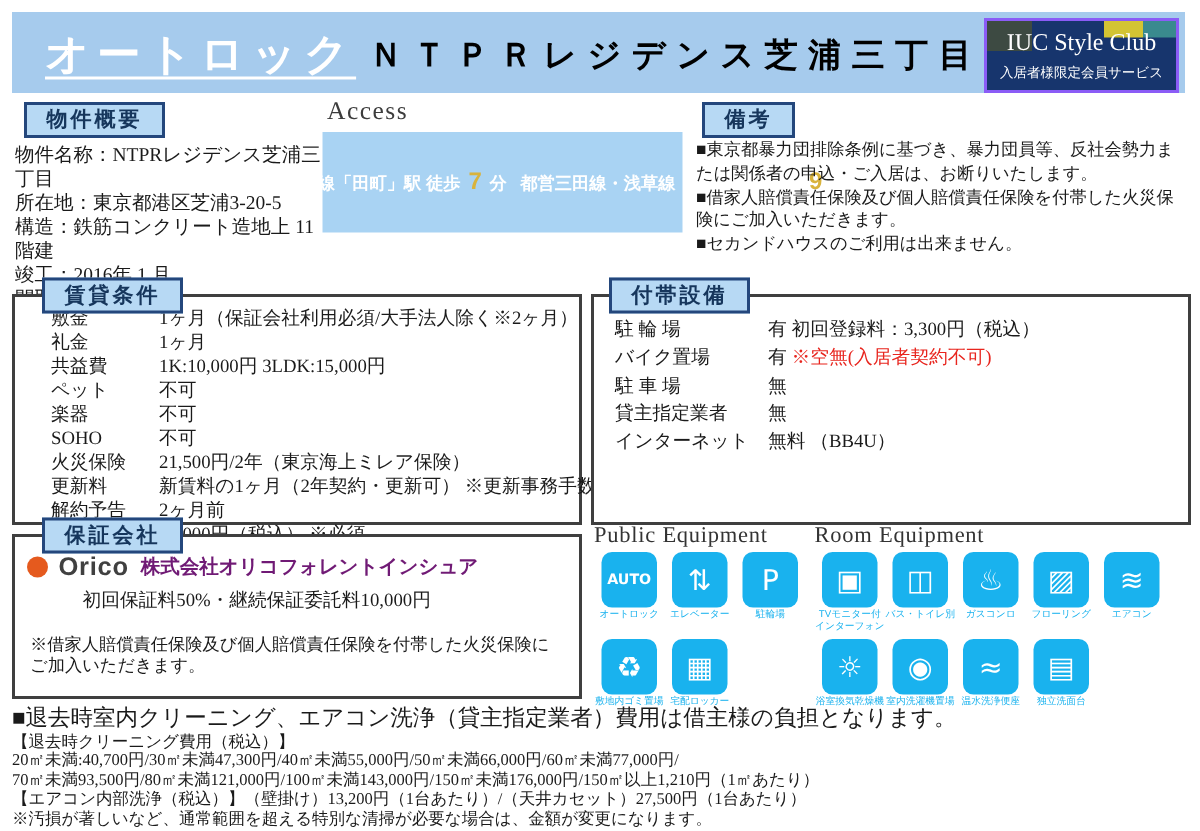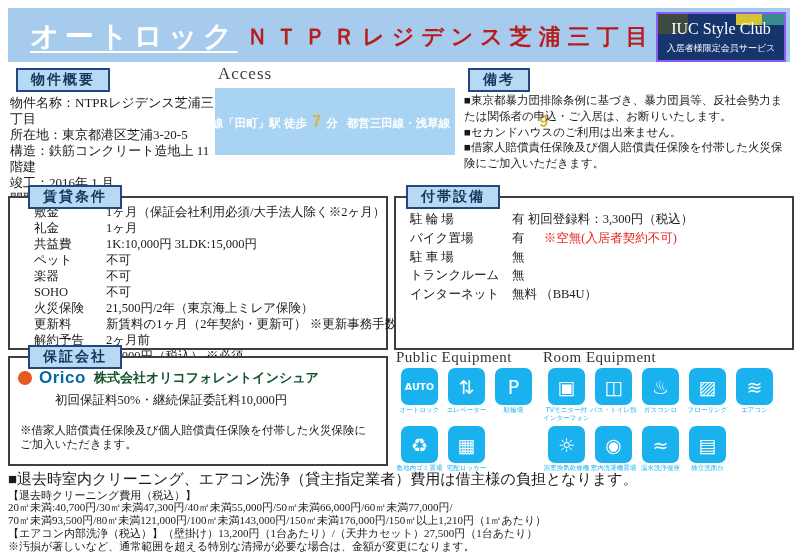--- a/index.html
+++ b/index.html
@@ -6,21 +6,21 @@
   body{
     width:800px;height:554px;position:relative;background:#ffffff;
     font-family:"Liberation Serif","DejaVu Serif",serif;color:#1a1a1a;
     overflow:hidden;
   }
   
   .header-bar{position:absolute;left:8px;top:8px;width:782px;height:54px;background:var(--header_blue);}
   .doc-title{position:absolute;left:22px;top:9px;font-size:29px;font-weight:600;color:#ffffff;
     letter-spacing:5px;text-decoration:underline;text-underline-offset:5px;}
   .prop-title{position:absolute;left:225px;top:14px;width:435px;text-align:center;
-    font-size:22px;color:#b91c1c;letter-spacing:7px;font-weight:600;white-space:nowrap;}
+    font-size:22px;color:#000000;letter-spacing:7px;font-weight:600;white-space:nowrap;}
   .iuc-badge{position:absolute;right:4px;top:4px;width:126px;height:46px;background:var(--badge_navy);
     border:2px solid #8b5cf6;overflow:hidden;}
   .iuc-deco-tl{position:absolute;left:0;top:0;width:30px;height:20px;background:#3d4a42;}
   .iuc-deco-y{position:absolute;right:22px;top:0;width:26px;height:11px;background:#d3c433;}
   .iuc-deco-t{position:absolute;right:0;top:0;width:22px;height:11px;background:#3a8a8e;}
   .iuc-line1{position:absolute;left:0;top:6px;width:100%;text-align:center;color:#fff;
     font-size:16px;letter-spacing:0;white-space:nowrap;z-index:2;}
   .iuc-line2{position:absolute;left:0;top:28px;width:100%;text-align:center;color:#fff;
     font-size:9px;white-space:nowrap;z-index:2;}
   
@@ -41,27 +41,27 @@
   .rental-frame{left:8px;top:196px;width:376px;height:150px;}
   .facil-frame{left:394px;top:196px;width:396px;height:150px;}
   .guar-frame{left:8px;top:356px;width:376px;height:106px;}
   .rental-rows{position:absolute;left:22px;top:204px;width:356px;font-size:12.5px;line-height:1.28;margin-left:12px;}
   .kv{display:flex;}
   .kv .k{width:72px;flex:none;}
   .kv .v{flex:1;white-space:nowrap;}
   .rental-footer{margin-top:1px;white-space:nowrap;}
   .facil-rows{position:absolute;left:410px;top:210px;width:370px;font-size:12.5px;line-height:1.5;}
   .facil-rows .k{width:102px;}
-  .red-note{color:var(--alert_red);margin-left:16px;}
+  .red-note{color:var(--alert_red);}
   
   .orico-line{position:absolute;left:18px;top:368px;display:flex;align-items:center;
     font-family:"Liberation Sans","DejaVu Sans",sans-serif;white-space:nowrap;}
   .orico-dot{width:14px;height:14px;border-radius:50%;background:var(--orico_orange);margin-right:7px;}
-  .orico-brand{font-size:17px;font-weight:bold;color:#0369a1;letter-spacing:0.5px;margin-right:8px;}
-  .orico-company{font-size:13px;font-weight:bold;color:#14532d;}
+  .orico-brand{font-size:17px;font-weight:bold;color:#404040;letter-spacing:0.5px;margin-right:8px;}
+  .orico-company{font-size:13px;font-weight:bold;color:#701a75;}
   .guar-fee{position:absolute;left:55px;top:392px;font-size:12.5px;}
   .guar-note{position:absolute;left:20px;top:424px;width:352px;font-size:11.5px;line-height:1.2;}
   
   .equip-heading{position:absolute;top:349px;font-size:15px;color:#333;letter-spacing:0.5px;}
   .pub-heading{left:396px;}
   .room-heading{left:543px;}
   .icon-row{position:absolute;display:flex;}
   .pub-row1{left:396px;top:368px;}
   .pub-row2{left:396px;top:426px;}
   .room-row1{left:543px;top:368px;}
@@ -111,22 +111,22 @@
   <div>
     <span>都営三田線・浅草線「三田」駅  徒歩</span>
     <span class="access-min">9</span>
     <span>分</span>
   </div>
 </div>
 
 <div class="chip" style="left:468px;top:68px;">備考</div>
 <div class="remarks-text">
   <div>■東京都暴力団排除条例に基づき、暴力団員等、反社会勢力または関係者の申込・ご入居は、お断りいたします。</div>
+  <div>■借家人賠償責任保険及び個人賠償責任保険を付帯した火災保険にご加入いただきます。</div>
   <div>■セカンドハウスのご利用は出来ません。</div>
-  <div>■借家人賠償責任保険及び個人賠償責任保険を付帯した火災保険にご加入いただきます。</div>
 </div>
 
 <div class="frame rental-frame"></div>
 <div class="chip" style="left:28px;top:185px;">賃貸条件</div>
 <div class="rental-rows">
   <div class="kv">
       <span class="k">敷金</span>
       <span class="v">1ヶ月（保証会社利用必須/大手法人除く※2ヶ月）</span>
     </div>
   <div class="kv">
@@ -177,21 +177,21 @@
     </div>
   <div class="kv">
       <span class="k">バイク置場</span>
       <span class="v"><span>有  </span><span class="red-note">※空無(入居者契約不可)</span></span>
     </div>
   <div class="kv">
       <span class="k">駐 車 場</span>
       <span class="v"><span>無</span><span class="red-note"></span></span>
     </div>
   <div class="kv">
-      <span class="k">トランクルーム</span>
+      <span class="k">貸主指定業者</span>
       <span class="v"><span>無</span><span class="red-note"></span></span>
     </div>
   <div class="kv">
       <span class="k">インターネット</span>
       <span class="v"><span>無料 （BB4U）</span><span class="red-note"></span></span>
     </div>
 </div>
 
 <div class="frame guar-frame"></div>
 <div class="chip" style="left:28px;top:345px;">保証会社</div>

